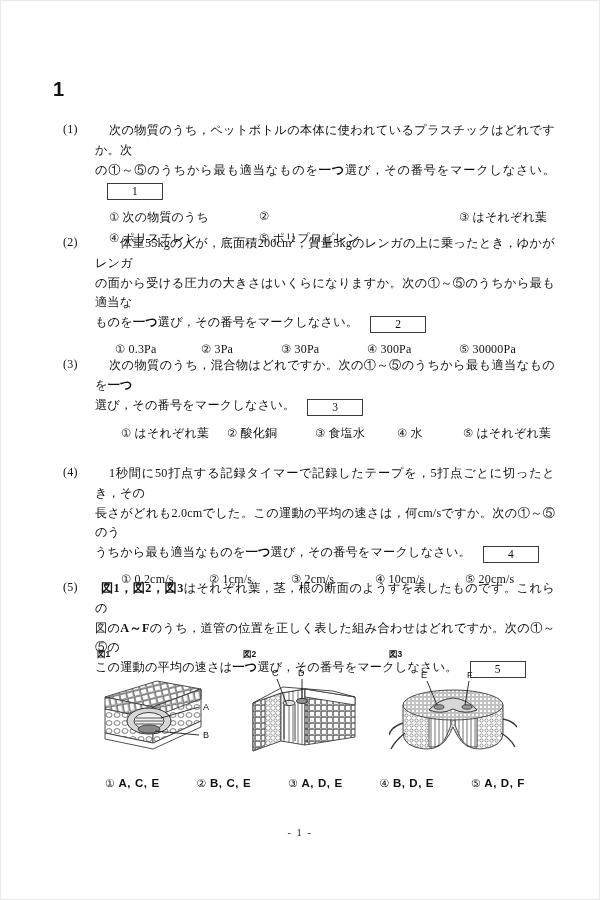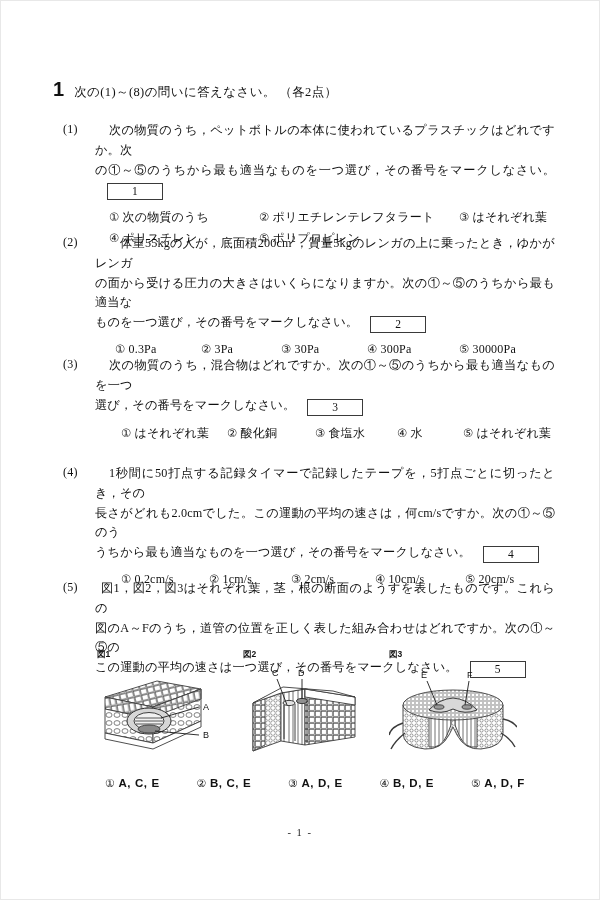--- a/index.html
+++ b/index.html
@@ -62,21 +62,21 @@
     padding-top: 1px;
     letter-spacing: .2px;
   }
   .q-text {
     font-size: 12.2px;
     line-height: 1.62;
     letter-spacing: .15px;
     flex: 1 1 auto;
     text-align: justify;
   }
-  .q-text .b { font-weight: normal; }
+  .q-text .b { font-weight: bold; }
   .q-text sup { font-size: 7.5px; vertical-align: super; }
 
   
   .ansbox {
     display: inline-block;
     border: 1px solid #3a3a3a;
     width: 54px;
     height: 15px;
     line-height: 15px;
     text-align: center;
@@ -159,39 +159,37 @@
     color: #222;
   }
 </style>
 </head>
 <body>
 
 <div class="page">
 
   <div class="sec-head">
     <span class="sec-num">1</span>
-    <span class="sec-text">次の(1)～(8)の問いに答えなさい。 （各2点）</span>
   </div>
 
   <div class="q" style="top:120px;">
     <div class="q-body">
       <div class="q-label">(1)</div>
       <div class="q-text">
         <span style="margin-left:14px;">次の物質のうち，ペットボトルの本体に使われているプラスチックはどれですか。次</span><br>
         <span>の①～⑤のうちから最も適当なものを</span><span class="b">一つ</span><span>選び，その番号をマークしなさい。</span><span class="ansbox">1</span>
       </div>
     </div>
     <div class="choices">
       <span class="choice" style="width:150px;">
         <span class="cmark">①</span>
         <span>次の物質のうち</span>
       </span>
       <span class="choice" style="width:200px;">
         <span class="cmark">②</span>
-        <span>ポリエチレンテレフタラート</span>
       </span>
       <span class="choice">
         <span class="cmark">③</span>
         <span>はそれぞれ葉</span>
       </span>
     </div>
     <div class="choices choices-row2">
       <span class="choice" style="width:150px;">
         <span class="cmark">④</span>
         <span>ポリスチレン</span>

